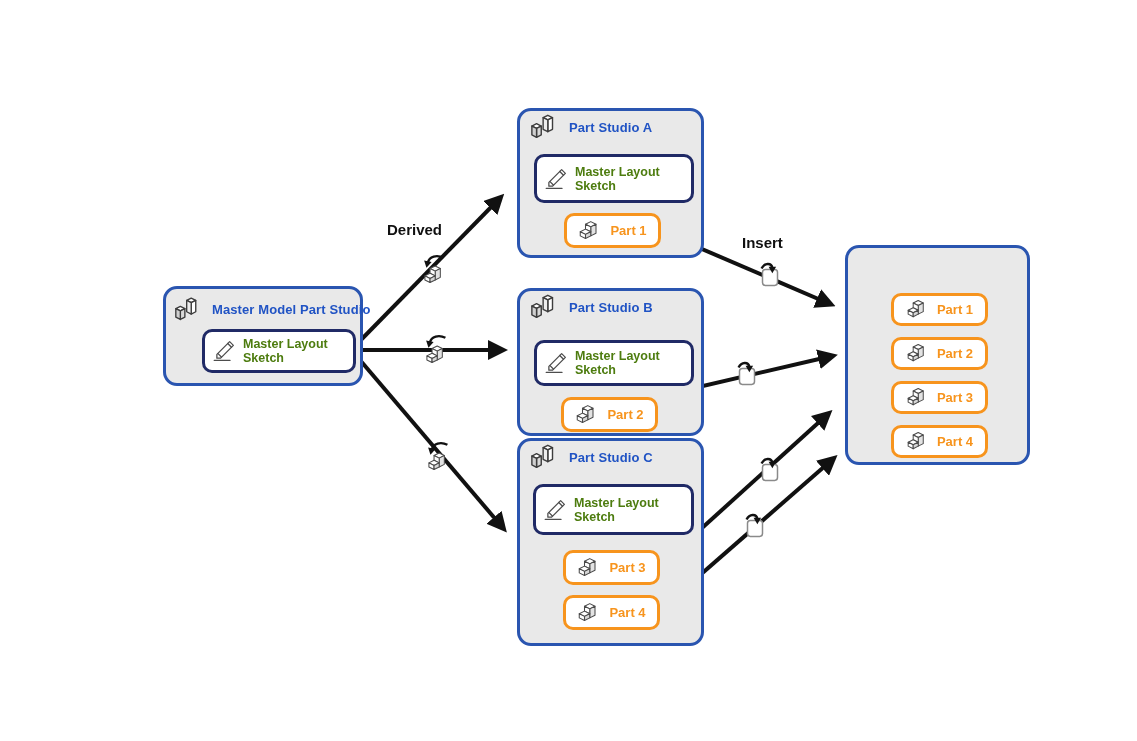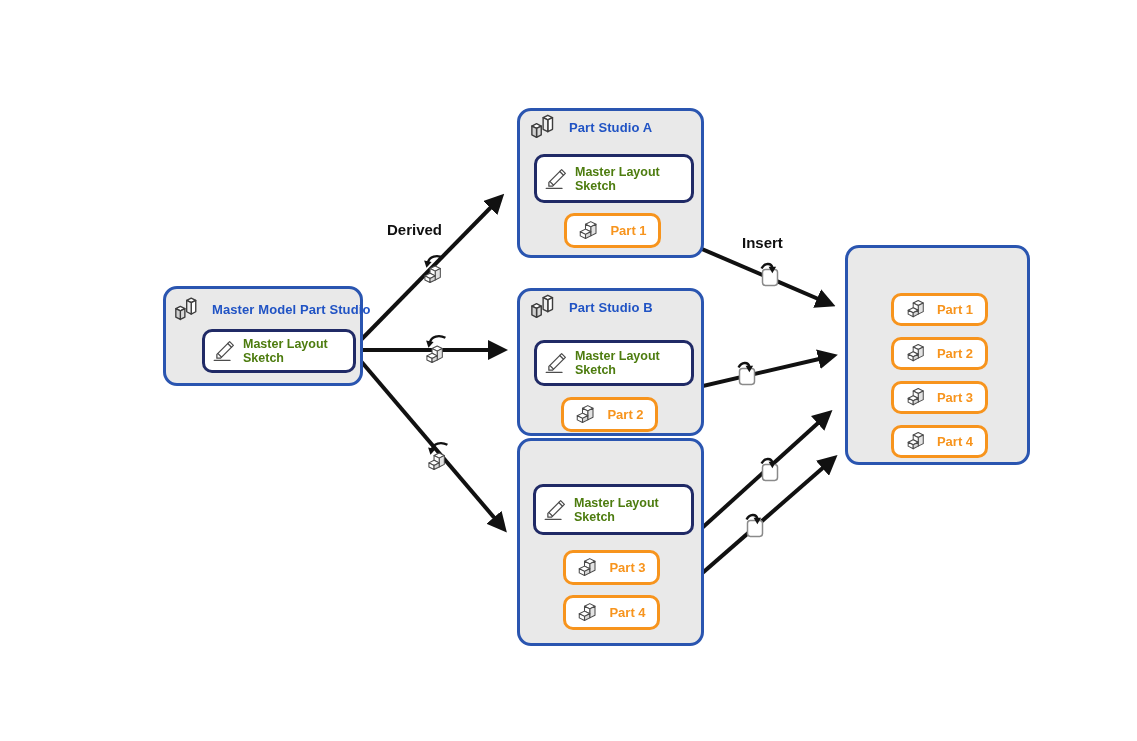--- a/index.html
+++ b/index.html
@@ -184,20 +184,26 @@
     </div>
     <div class="chip c1">
       <svg class="icon" width="24" height="24">
           <use href="#sym-part"></use>
         </svg>
       <span class="chip-label">Part 2</span>
     </div>
   </div>
 
   <div class="box psC">
+    <div class="box-header">
+      <svg class="icon" width="30" height="30">
+          <use href="#sym-ps"></use>
+        </svg>
+      <span class="box-title">Part Studio C</span>
+    </div>
     <div class="sketch">
       <svg class="icon" width="24" height="24">
           <use href="#sym-pencil"></use>
         </svg>
       <span class="sketch-label">Master Layout Sketch</span>
     </div>
     <div class="chip c1">
       <svg class="icon" width="24" height="24">
           <use href="#sym-part"></use>
         </svg>

